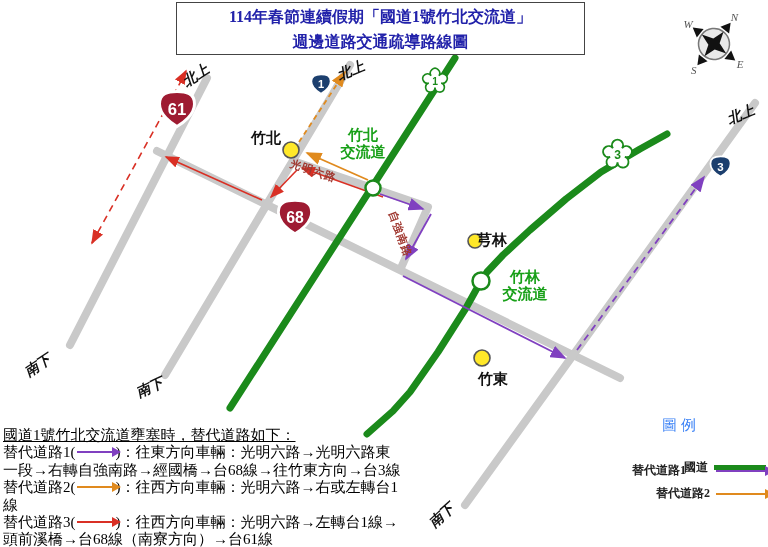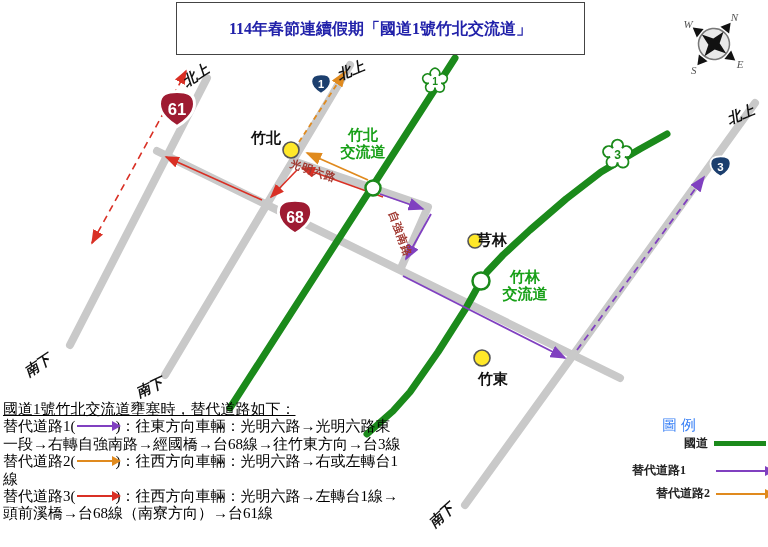--- a/index.html
+++ b/index.html
@@ -32,21 +32,21 @@
   #title-box{position:absolute;left:176px;top:2px;width:407px;height:51px;z-index:5;
     border:1px solid #444;display:flex;flex-direction:column;justify-content:center;align-items:center;
     color:#2222AA;font-size:16px;font-weight:700;line-height:25px;font-family:Liberation Serif, serif;}
 
   #compass{position:absolute;left:668px;top:0;z-index:5;}
   .compass-letter{font-size:11px;font-style:italic;fill:#555;text-anchor:middle;
     font-family:"Liberation Serif",serif;}
 
   #notes{position:absolute;left:3px;top:401px;width:402px;z-index:5;font-size:15px;
     line-height:17.4px;color:#000;}
-  #notes .heading{text-decoration:underline;}
+  #notes .heading{text-decoration:underline;margin-top:26px;}
   .arr-sm{display:inline-block;position:relative;width:36px;height:2px;background:currentColor;
     vertical-align:4px;margin:0 3px 0 1px;}
   .arr-sm::after{content:"";position:absolute;right:-8px;top:-4px;
     border-left:9px solid;border-top:5px solid transparent;border-bottom:5px solid transparent;}
   .c-r1{color:#8040C0;} .c-r2{color:#E08A1E;} .c-r3{color:#D93025;}
 
   #legend-title{position:absolute;left:662px;top:416px;z-index:5;font-size:15px;font-weight:400;
     letter-spacing:4px;color:#3b82f6;}
   .lg-row{position:absolute;left:624px;width:142px;height:15px;z-index:5;display:flex;
     align-items:center;}
@@ -101,20 +101,21 @@
     <circle class="ic-circle" cx="373" cy="188" r="7.5"></circle>
     <circle class="ic-circle" cx="481" cy="281" r="8.5"></circle>
 
     <circle class="town-circle" cx="291" cy="150" r="8"></circle>
     <circle class="town-circle" cx="475" cy="241" r="7"></circle>
     <circle class="town-circle" cx="482" cy="358" r="8"></circle>
   </svg>
 
   <div id="title-box">
     <div>114年春節連續假期「國道1號竹北交流道」</div>
+    <div>週邊道路交通疏導路線圖</div>
   </div>
 
   <svg id="compass" width="96" height="90" viewBox="0 0 96 90">
     <g transform="translate(46,44) rotate(38)">
       <circle r="15.5" fill="#e8e8e8" stroke="#777" stroke-width="1.5"></circle>
       <path d="M0,-15.5 L4,-4 L15.5,0 L4,4 L0,15.5 L-4,4 L-15.5,0 L-4,-4 Z" fill="#111"></path>
       <path d="M0,-27 L5.5,-17.5 L-5.5,-17.5 Z" fill="#111"></path>
       <path d="M27,0 L17.5,5.5 L17.5,-5.5 Z" fill="#111"></path>
       <path d="M0,27 L5.5,17.5 L-5.5,17.5 Z" fill="#111"></path>
       <path d="M-27,0 L-17.5,5.5 L-17.5,-5.5 Z" fill="#111"></path>
@@ -188,21 +189,21 @@
     </div>
     <div class="route">
       <span>替代道路2(</span><span class="arr-sm c-r2"></span><span>)：往西方向車輛：光明六路→右或左轉台1線</span>
     </div>
     <div class="route">
       <span>替代道路3(</span><span class="arr-sm c-r3"></span><span>)：往西方向車輛：光明六路→左轉台1線→頭前溪橋→台68線（南寮方向）→台61線</span>
     </div>
   </div>
 
   <div id="legend-title">圖例</div>
-  <div class="lg-row" style="top:436px;">
+  <div class="lg-row" style="top:460px;">
     <span class="lg-label">國道</span>
     <span class="lg-line"></span>
   </div>
   <div class="lg-row" style="top:463px;gap:24px;">
     <span class="lg-label">替代道路1</span>
     <span class="arr-lg c-r1"></span>
   </div>
   <div class="lg-row" style="top:486px;font-family:Liberation Serif, serif;">
     <span class="lg-label">替代道路2</span>
     <span class="arr-lg c-r2"></span>

